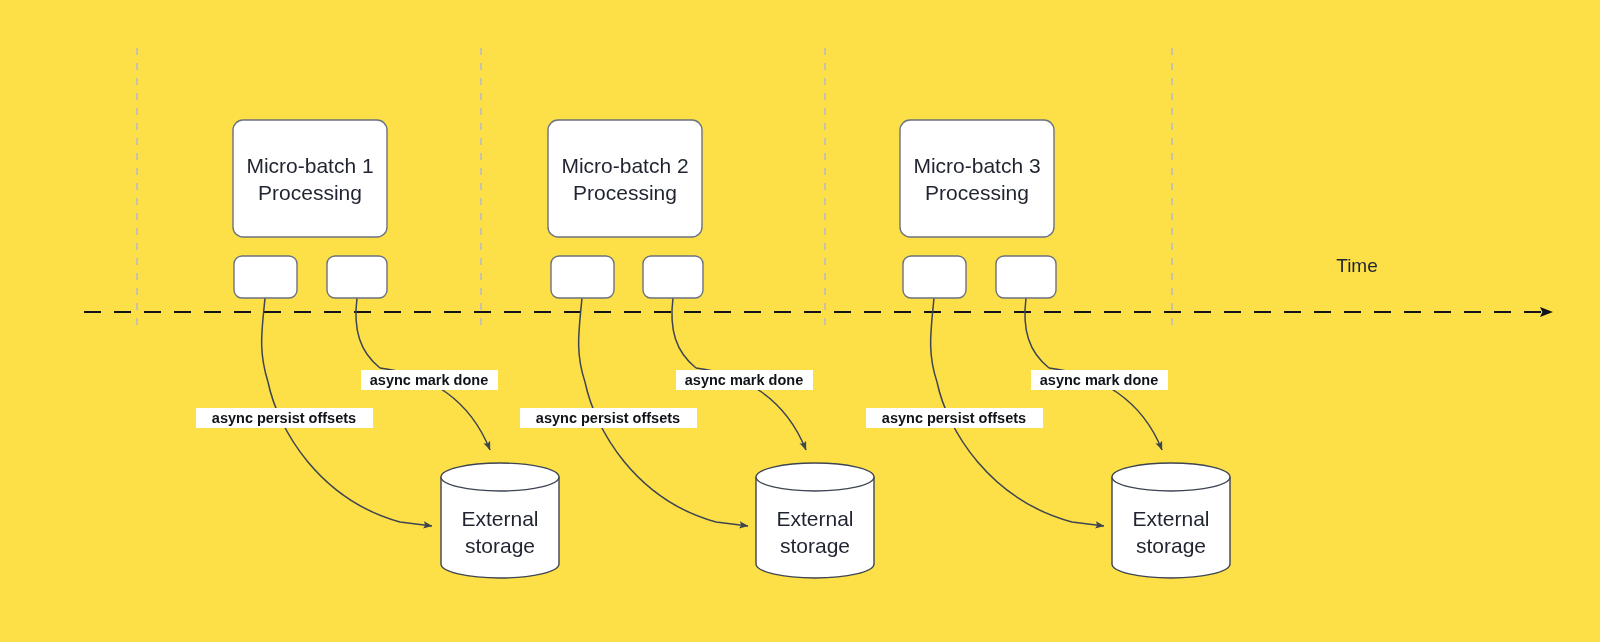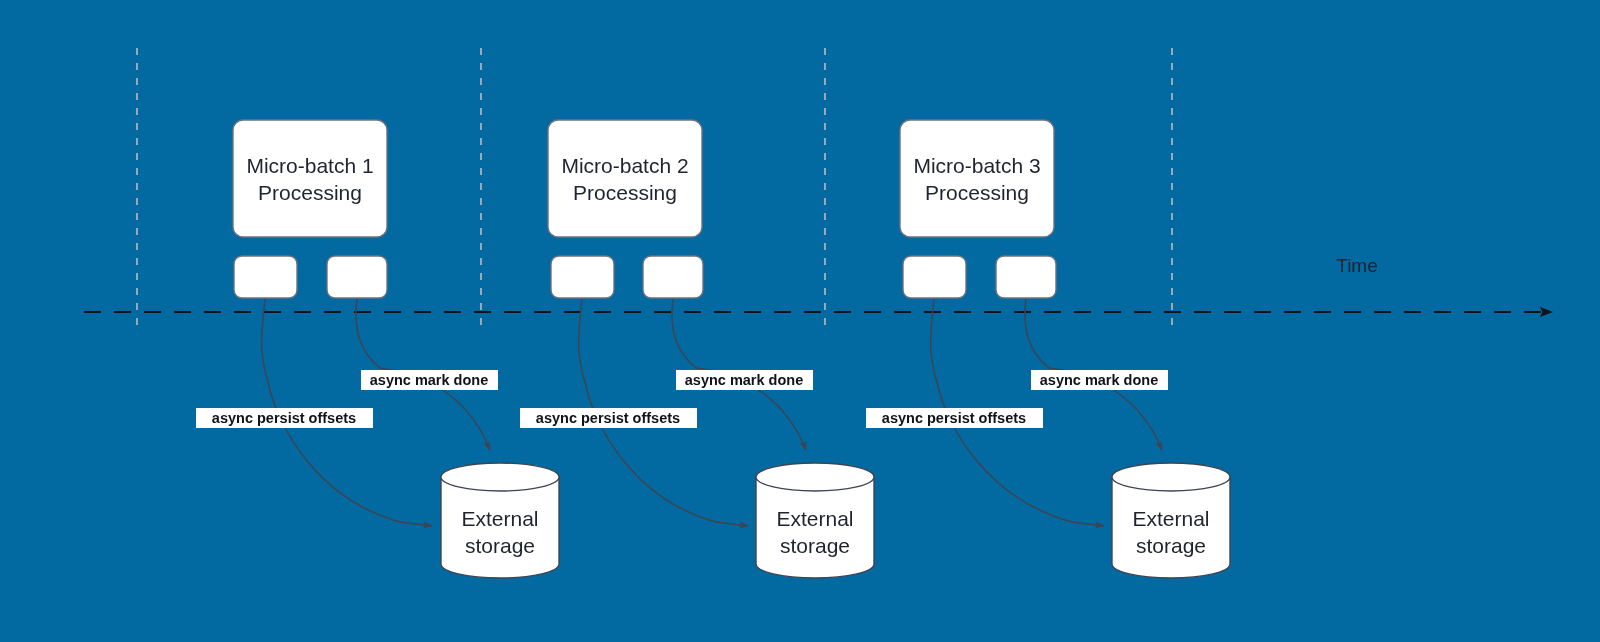--- a/index.html
+++ b/index.html
@@ -8,21 +8,21 @@
     background: #ffffff;
   }
   body {
     font-family: "Liberation Sans", sans-serif;
     -webkit-font-smoothing: antialiased;
   }
   #canvas {
     position: relative;
     width: 1600px;
     height: 642px;
-    background: #0369a1;
+    background: #fde047;
     overflow: hidden;
   }
   #diagram-svg {
     position: absolute;
     left: 0;
     top: 0;
     width: 1600px;
     height: 642px;
   }
   .node-text {

